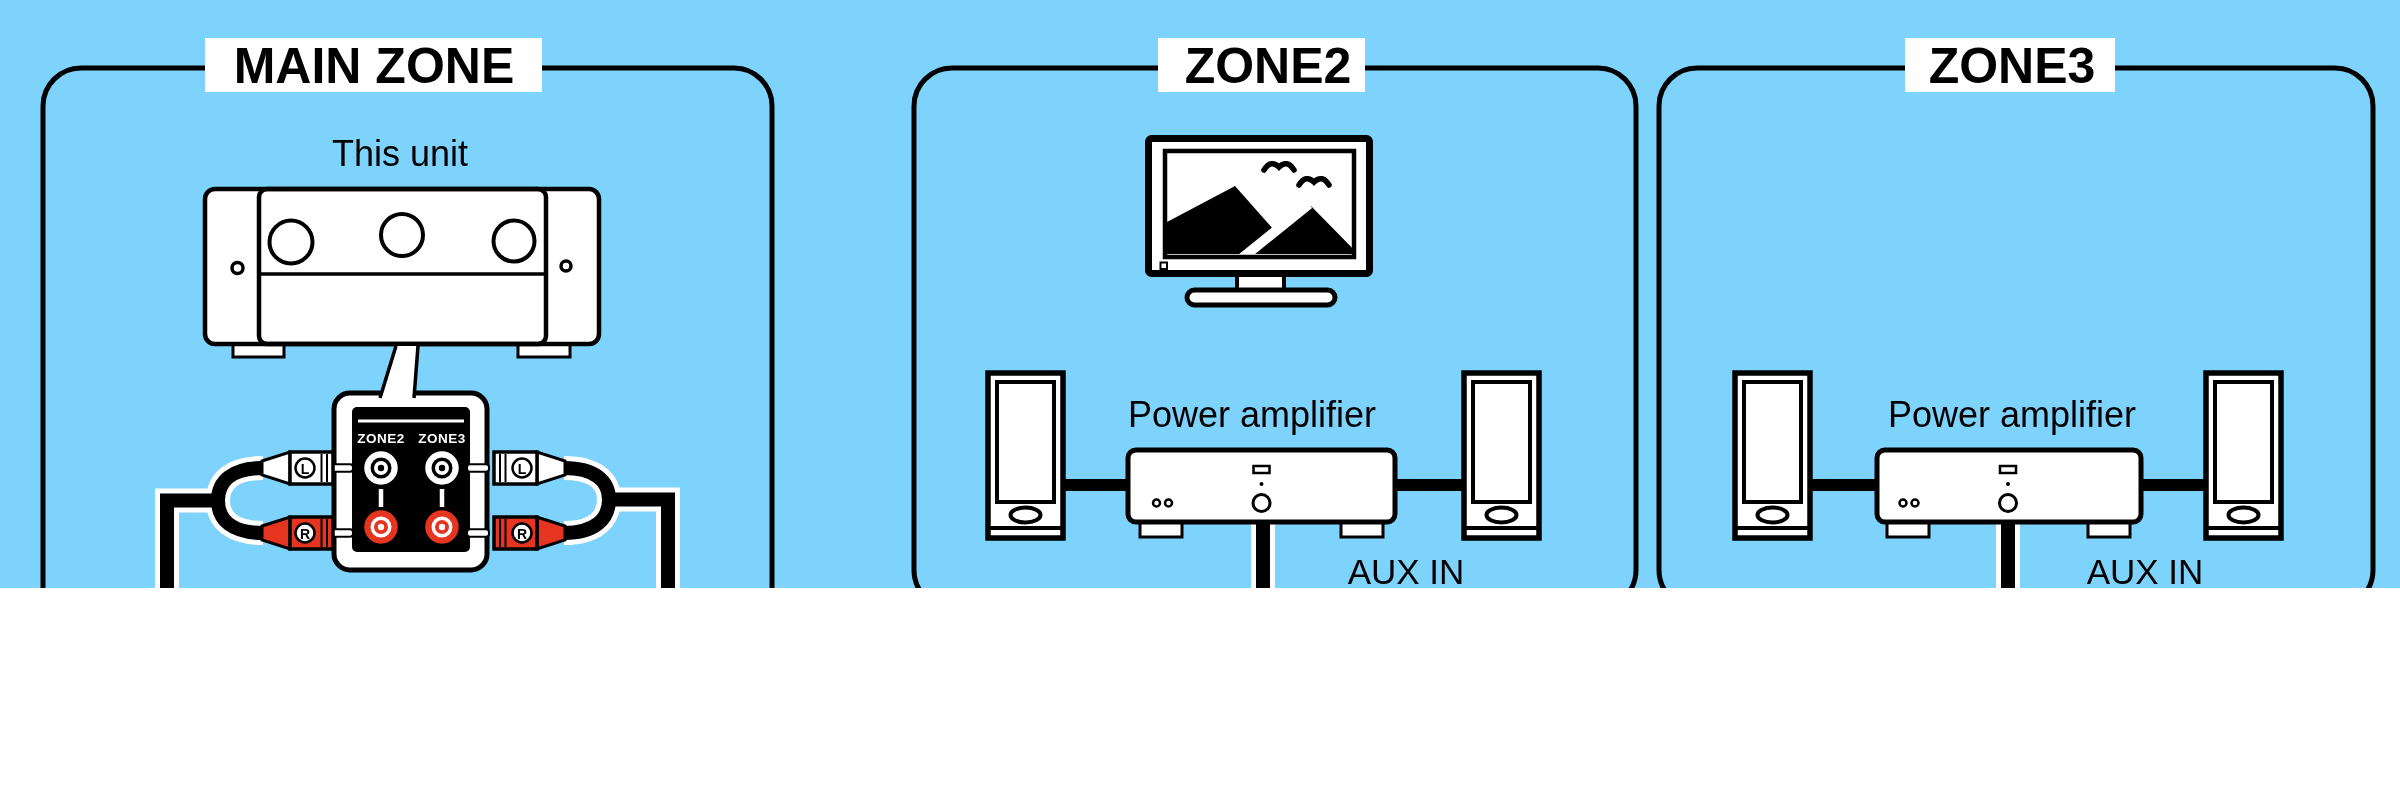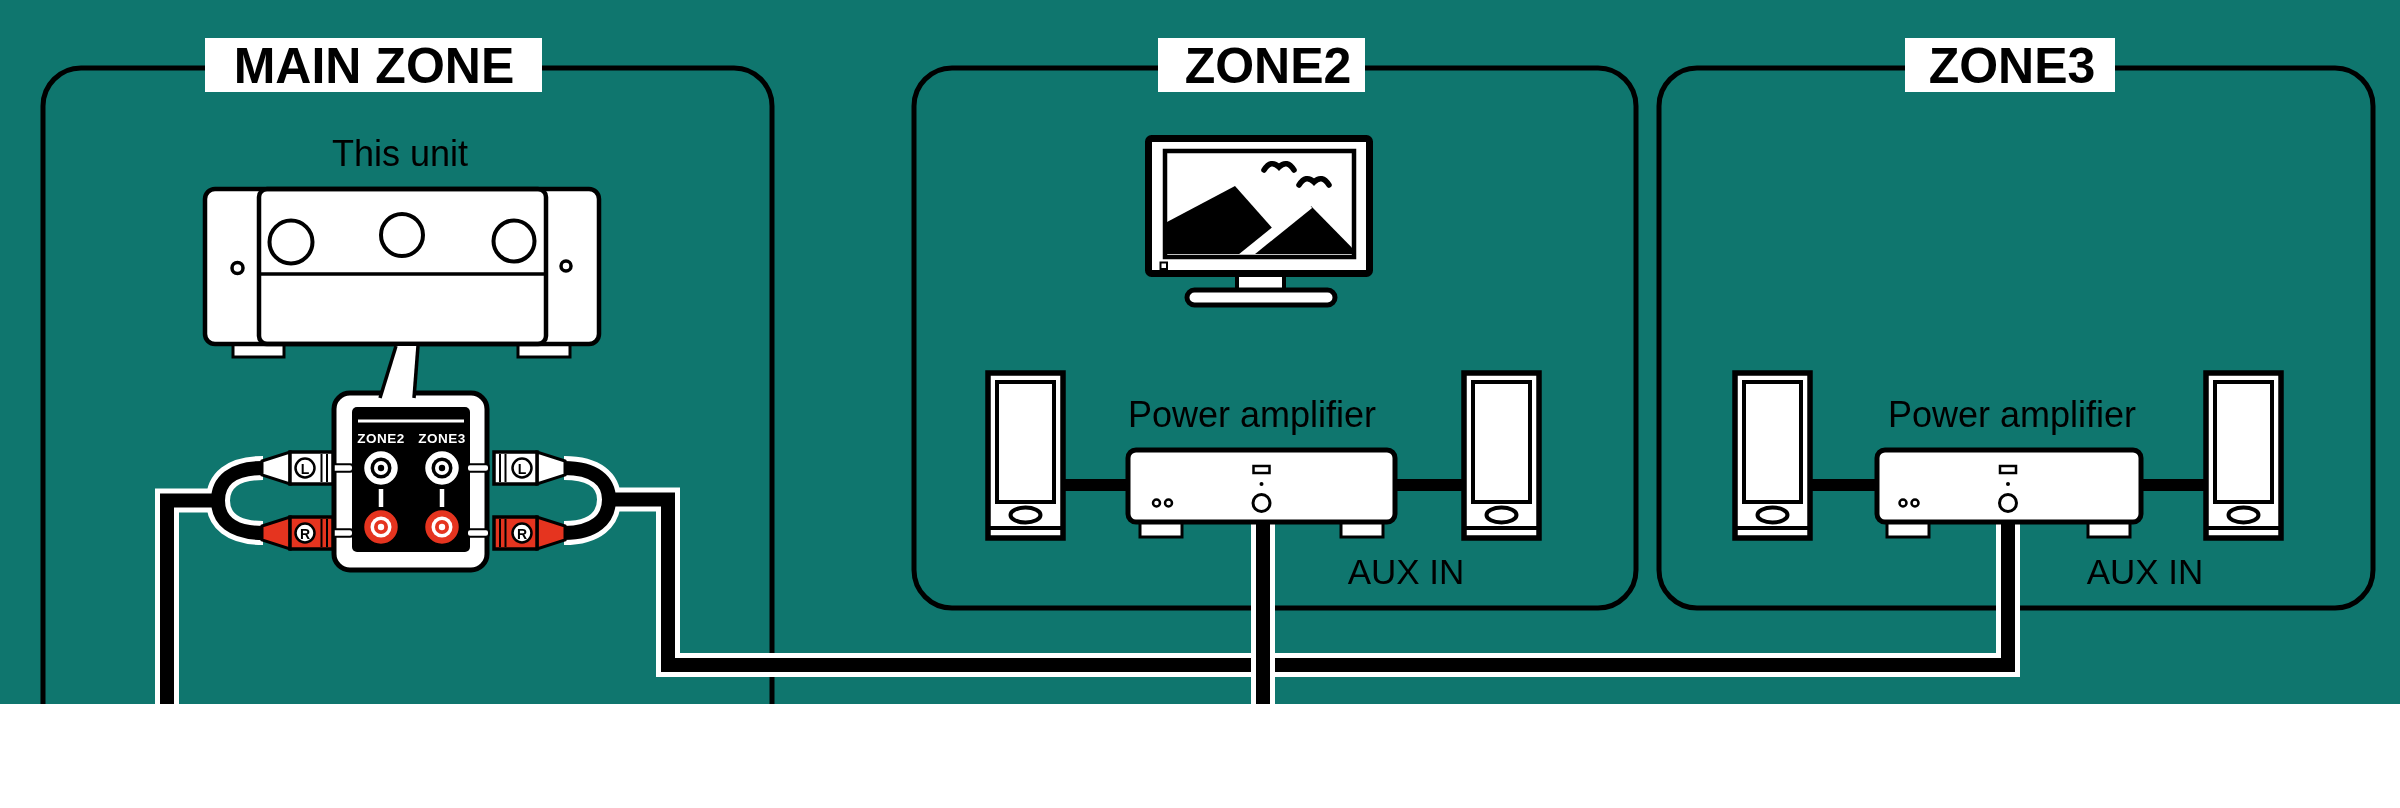--- a/index.html
+++ b/index.html
@@ -1,16 +1,16 @@
 <!DOCTYPE html>
 <html><head>
 <meta charset="utf-8">
 <style>
   html,body{margin:0;padding:0;background:#fff;}
-  .stage{width:2400px;height:704px;position:relative;background:#0f766e;text-align:center;}
+  .stage{width:2400px;height:588px;position:relative;background:#7dd3fc;text-align:center;}
   svg{display:block;}
   text{font-family:"Liberation Sans","DejaVu Sans",sans-serif;fill:#000;}
   .zone-title{font-size:50px;font-weight:bold;}
   .big-label{font-size:36px;}
   .aux-label{font-size:35px;}
   .jack-label{font-size:13.5px;font-weight:bold;fill:#fff;letter-spacing:.5px;}
   .plug-letter{font-size:14px;font-weight:bold;}
   .outline{fill:#fff;stroke:#000;}
   .thin{fill:none;stroke:#000;}
 </style>

